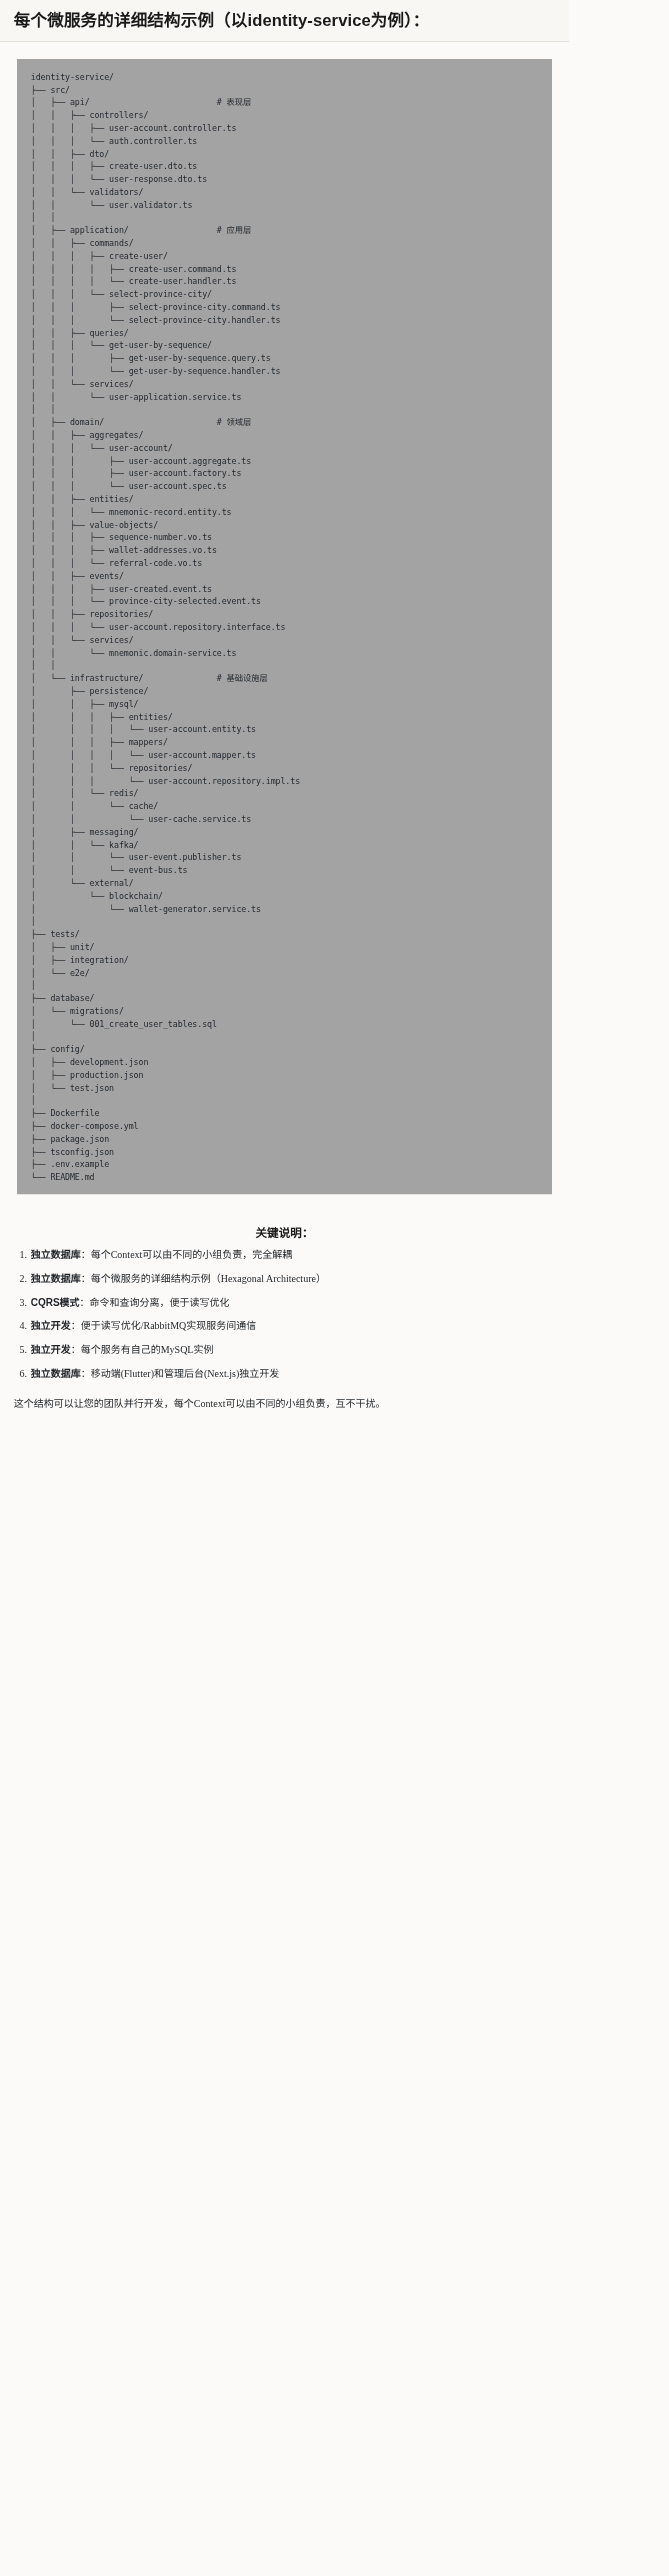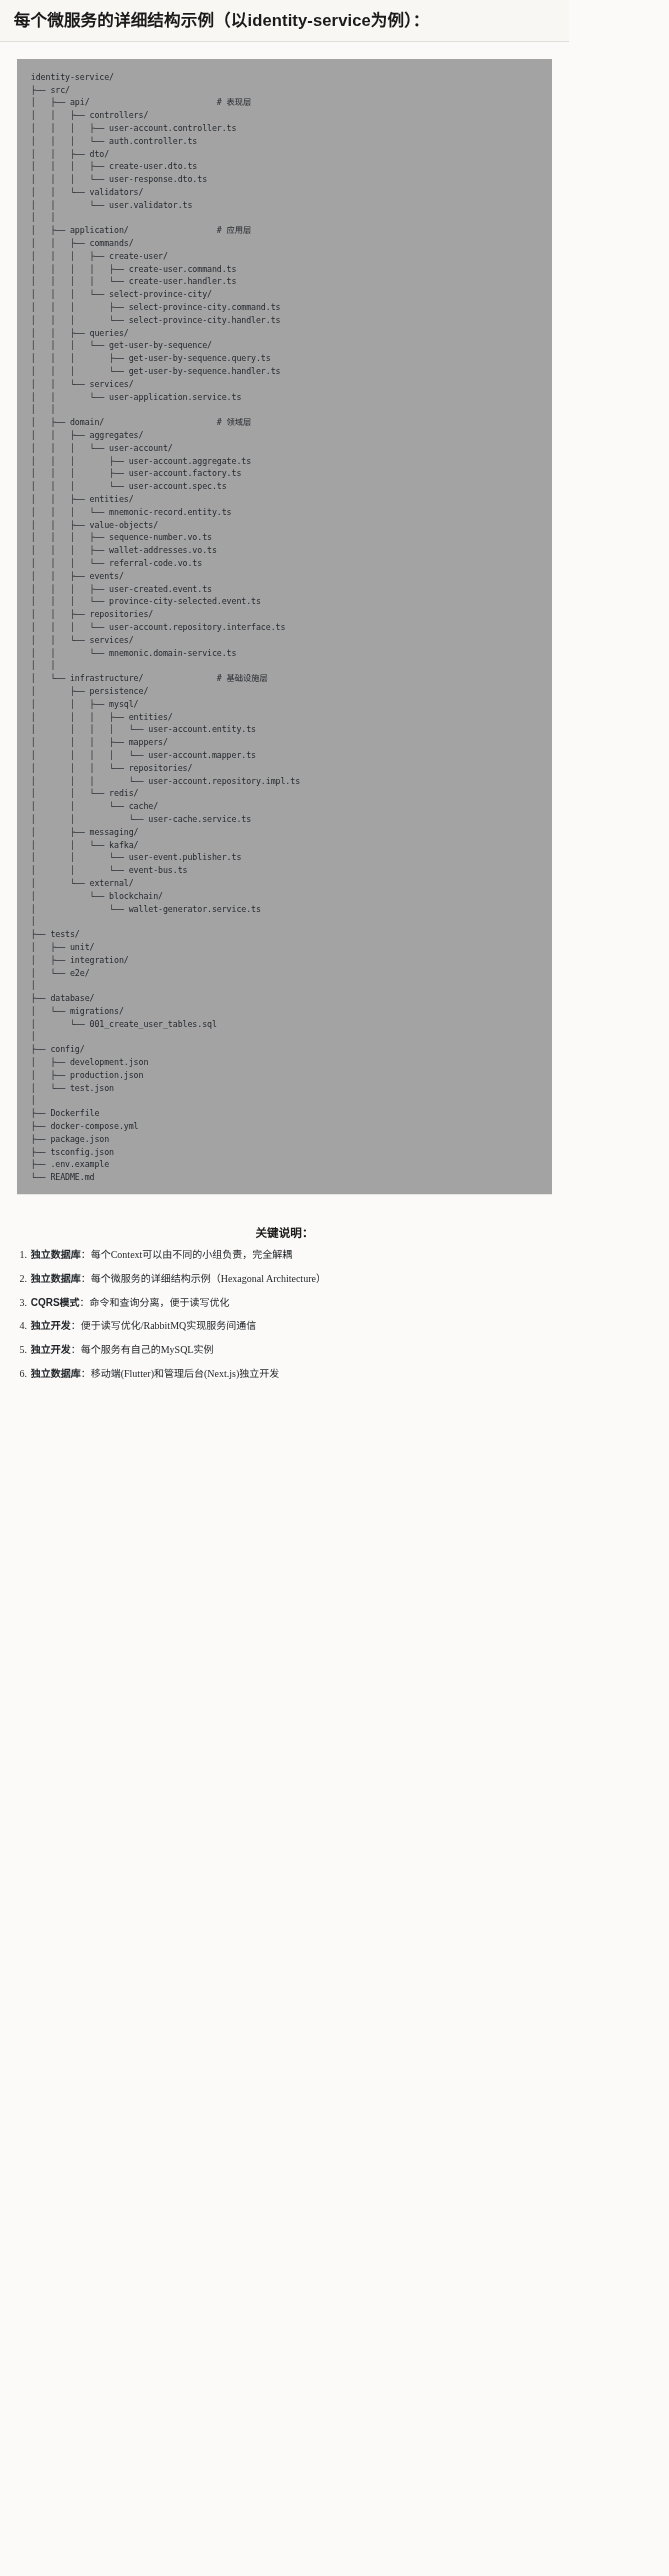--- a/index.html
+++ b/index.html
@@ -215,15 +215,16 @@
       </li>
       <li>
         <span class="note-term">独立开发</span><span class="note-sep">：</span><span class="note-desc">每个服务有自己的MySQL实例</span>
       </li>
       <li>
         <span class="note-term">独立数据库</span><span class="note-sep">：</span><span class="note-desc">移动端(Flutter)和管理后台(Next.js)独立开发</span>
       </li>
     </ol>
   </div>
 
+  <p class="closing">这个结构可以让您的团队并行开发，每个Context可以由不同的小组负责，互不干扰。</p>
 
 </div>
 
 
 </body></html>

